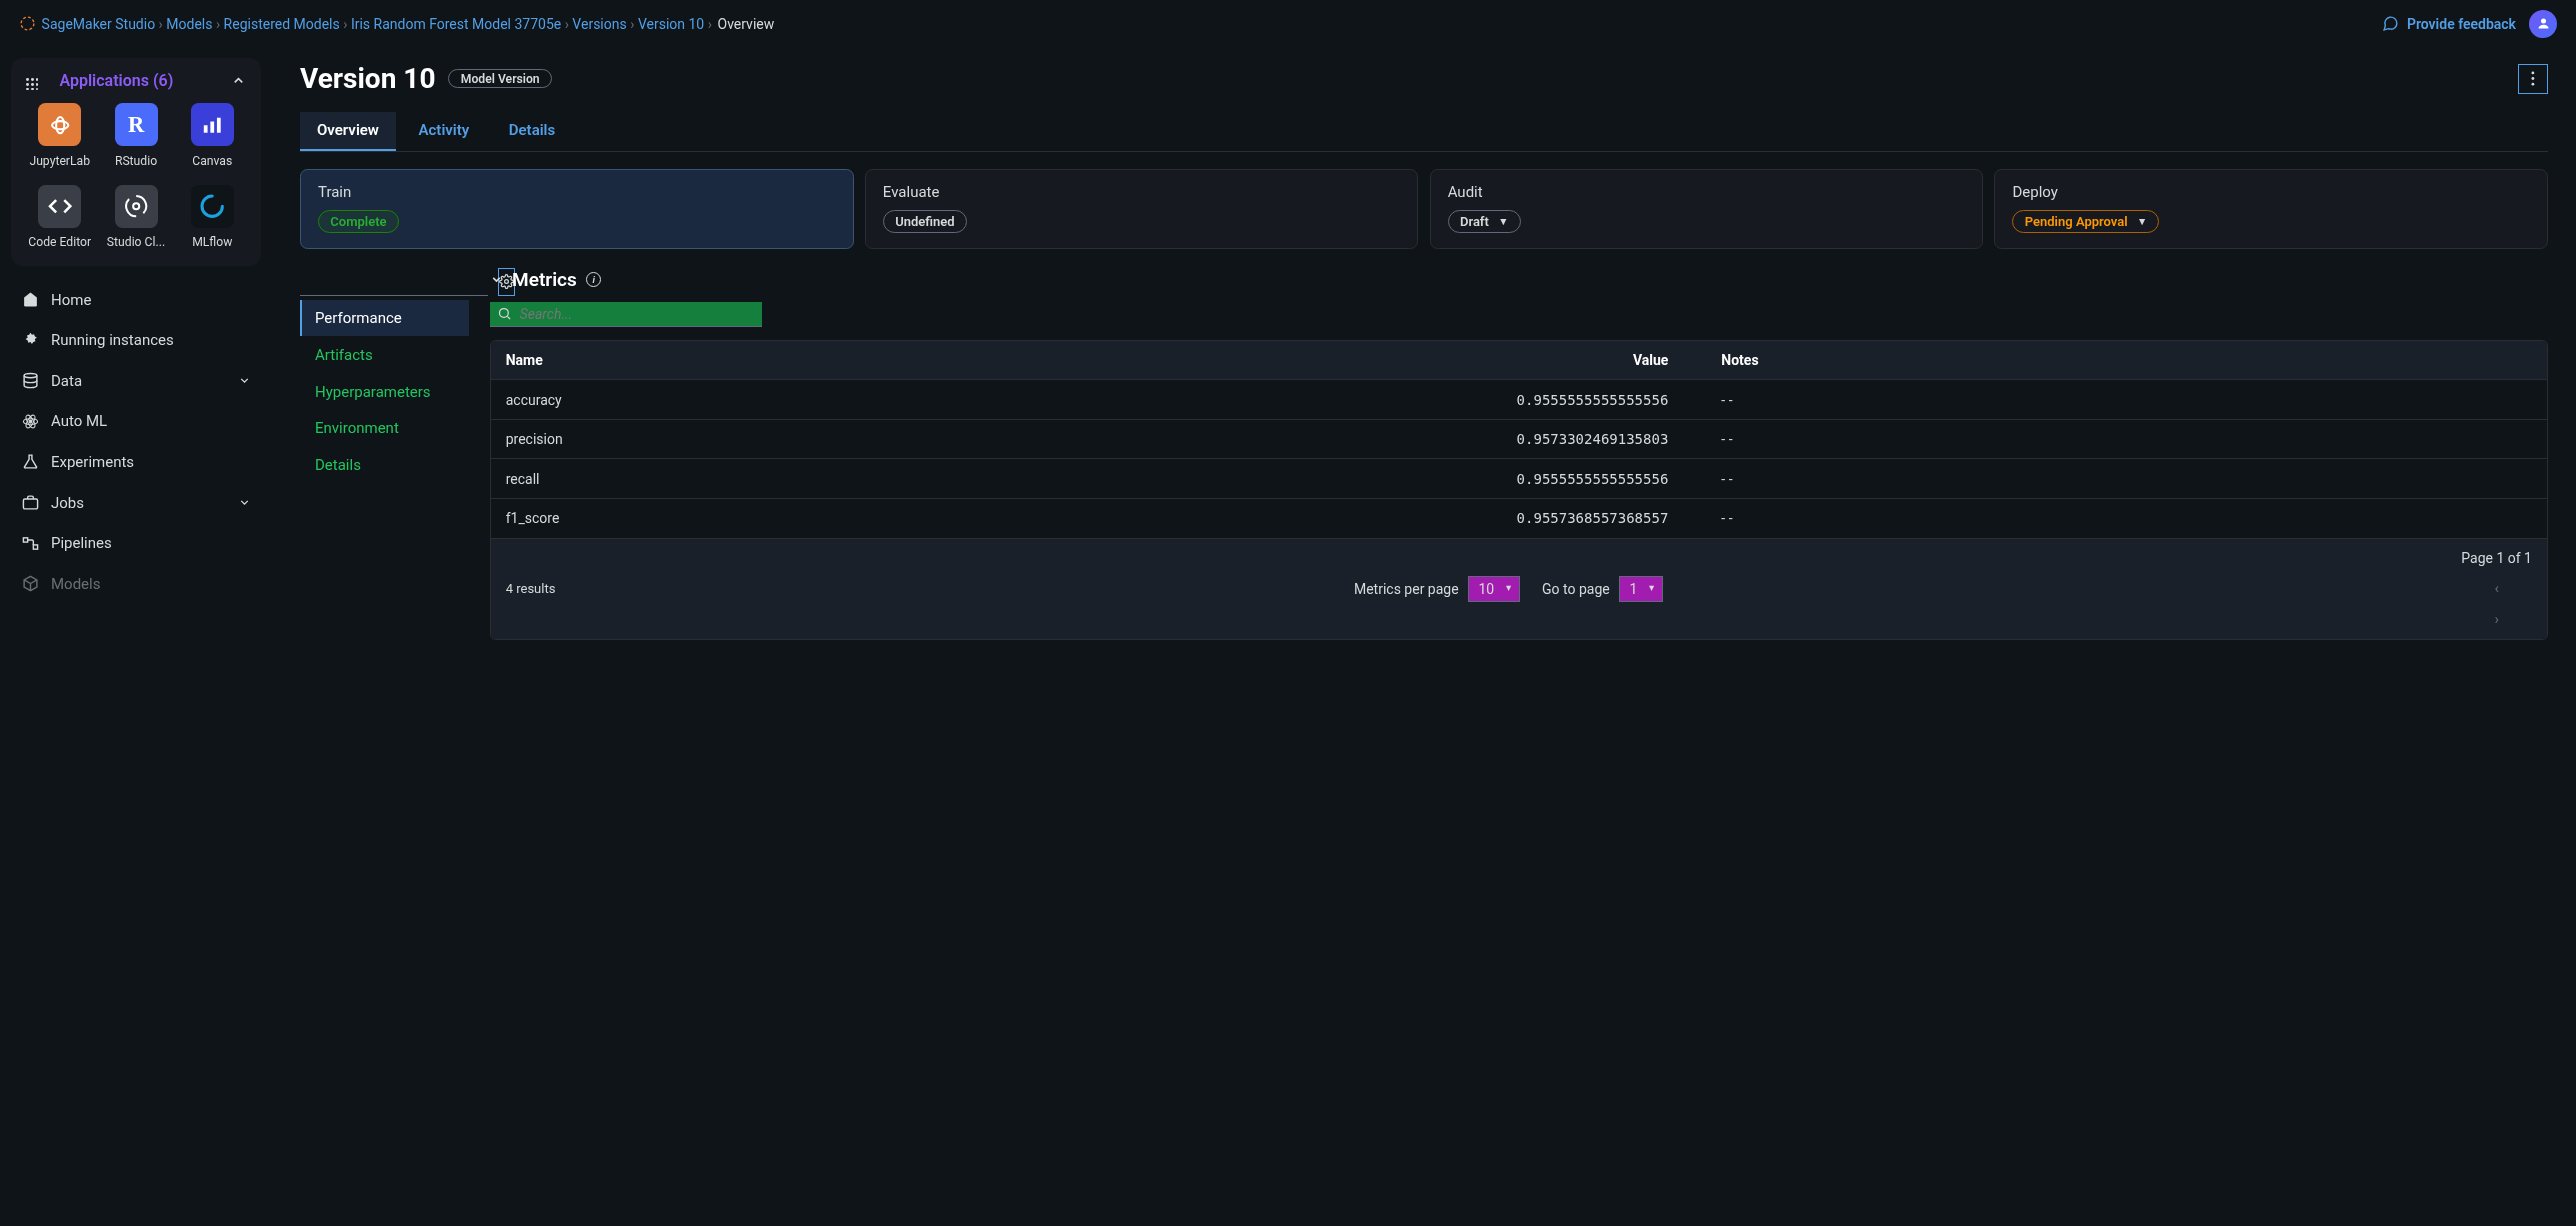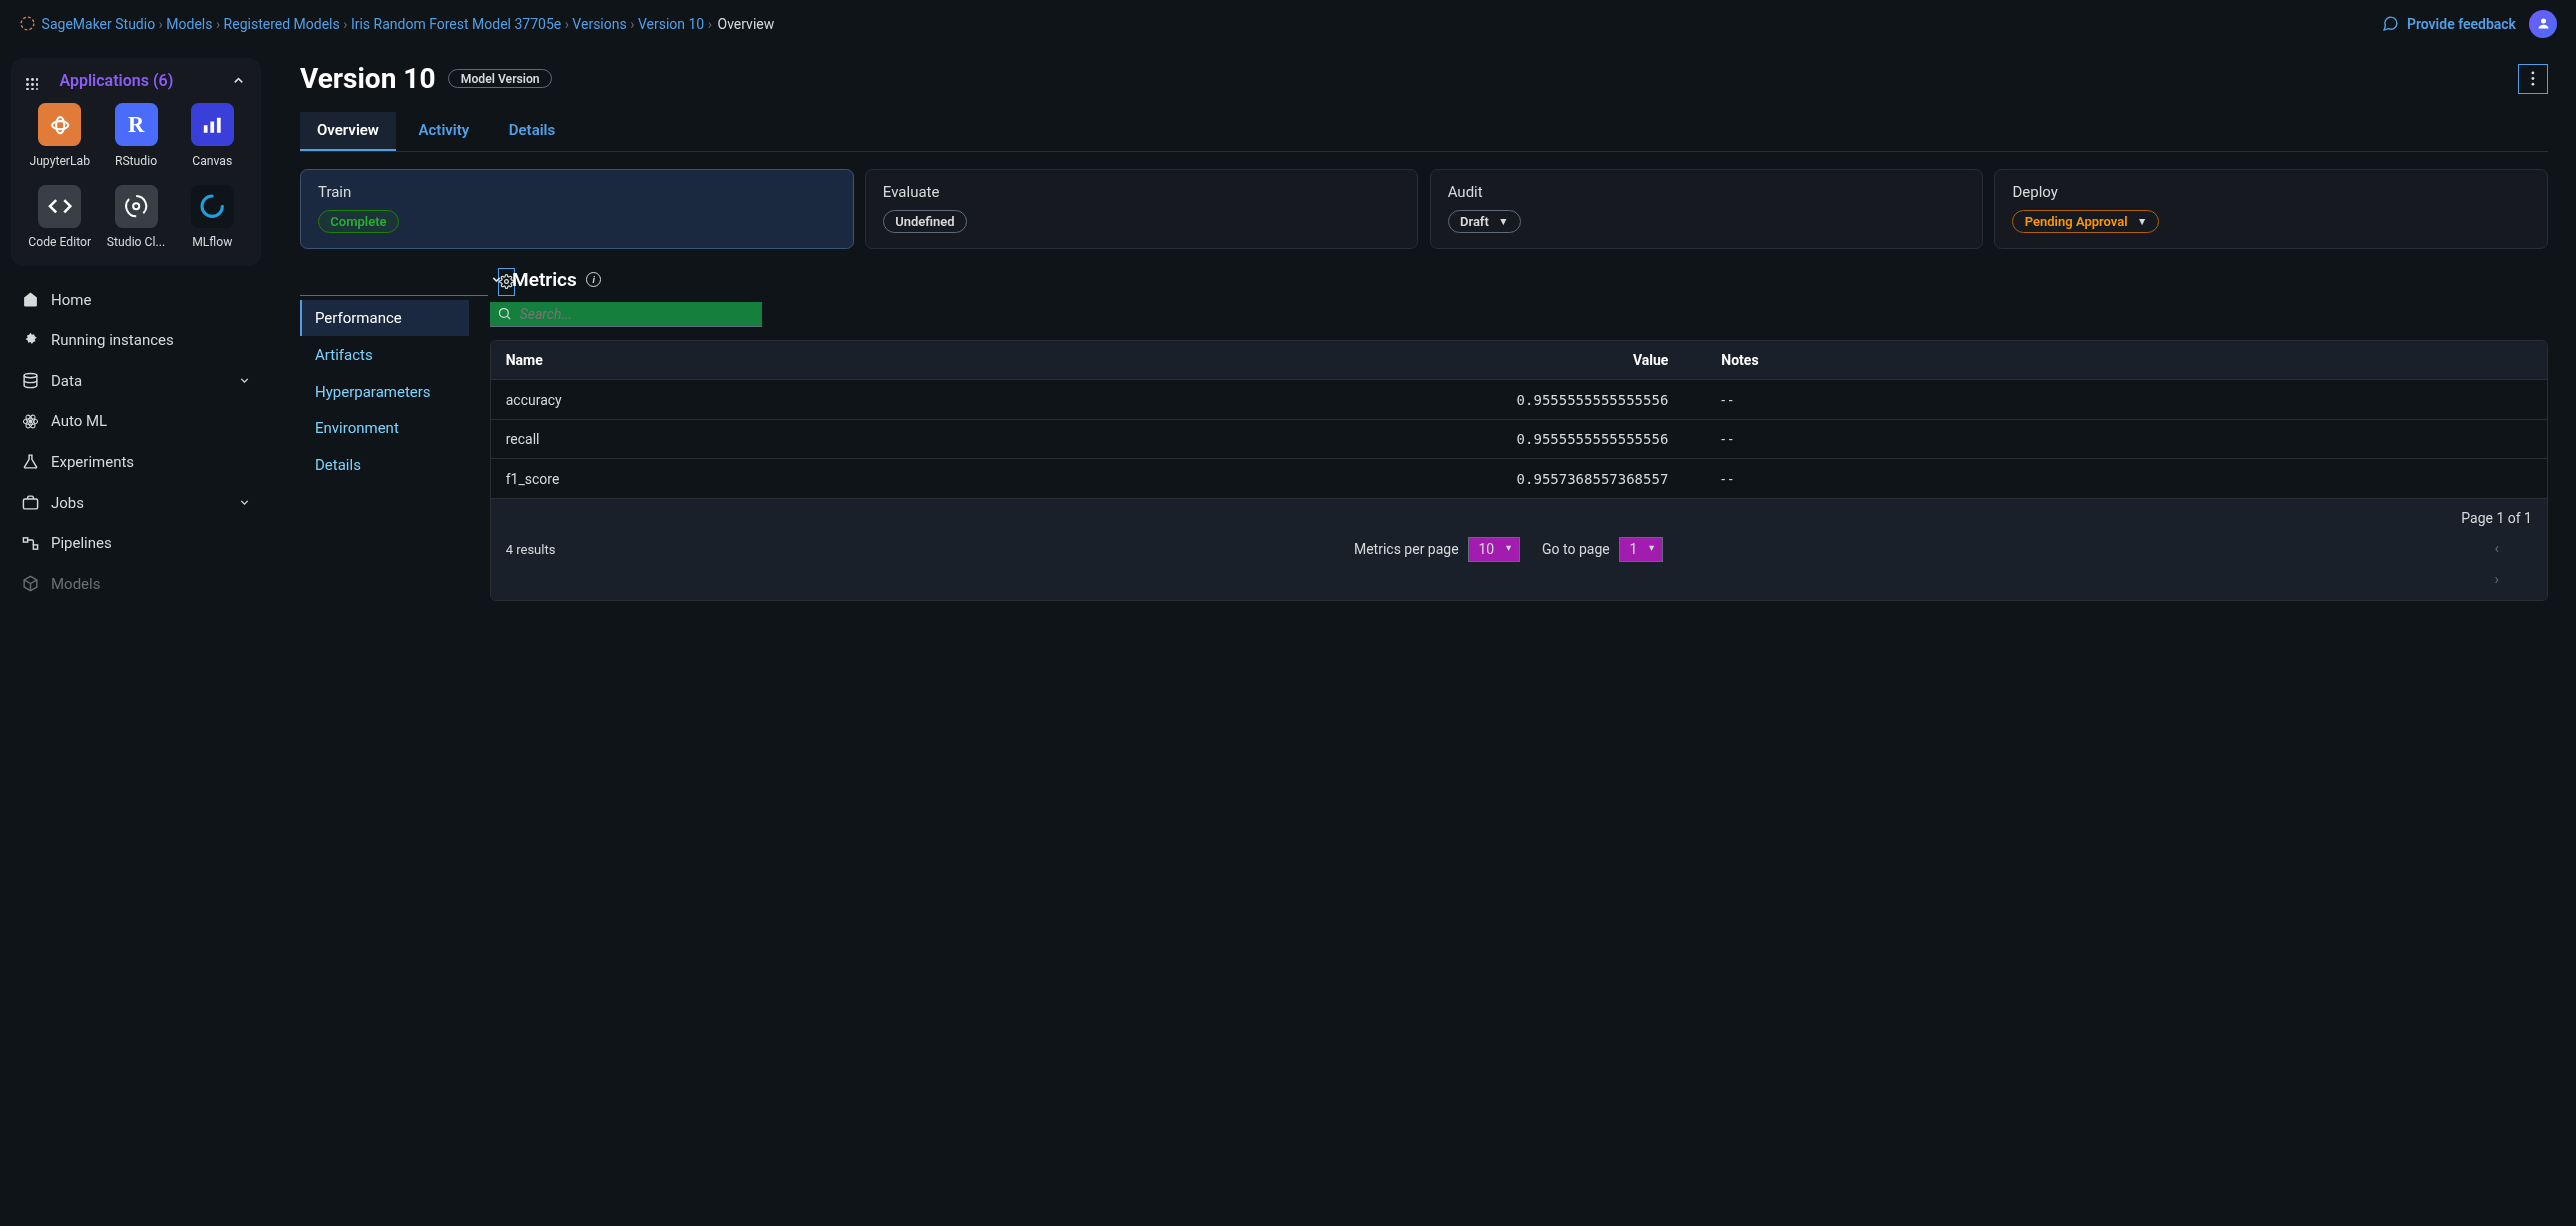--- a/index.html
+++ b/index.html
@@ -48,21 +48,21 @@
 .status-pill.green { border-color:#1d8102; color:#29ad32; background:rgba(29,129,2,0.12); }
 .status-pill.plain { color:#d5dbdb; }
 .status-pill.orange { border-color:#b06200; color:#ff9900; }
 .status-pill .chev { margin-left:3.8px; font-size:10.3px; color:#d5dbdb;}
 .content-row { display:flex; gap:20.7px; }
 .left-col { width:169px; }
 .filter-row { display:flex; gap:9.4px; align-items:center; margin-bottom:3.8px;}
 .filter-input { flex:1; height:28px; background:#0f1419; border:none; border-bottom:0.9px solid #5f6b7a; color:#d5dbdb; padding:0 5.6px;}
 .gear-btn { width:28px; height:28px; border:0.9px solid #539fe5; background:transparent; display:flex; align-items:center; justify-content:center; cursor:pointer; color:#d5dbdb;}
 .sidenav { margin-top:3.8px; }
-.sidenav-item { padding:9.4px 13px; color:#7dd3fc; cursor:pointer; font-size:15px; border-left:2.8px solid transparent;}
+.sidenav-item { padding:9.4px 13px; color:#22c55e; cursor:pointer; font-size:15px; border-left:2.8px solid transparent;}
 .sidenav-item.active { background:#1a2940; color:#fff; border-left-color:#539fe5;}
 .right-col { flex:1; }
 .section-head { display:flex; align-items:center; gap:9.4px; margin-bottom:11.3px;}
 .section-title { font-size:19px; font-weight:600; color:#fff;}
 .info-icon { width:15px;height:15px;border-radius:50%;border:1.4px solid #d5dbdb; display:flex;align-items:center;justify-content:center;font-size:9.4px;font-style:italic;font-weight:700;}
 .search-wrap { display:flex; align-items:center; gap:7.5px; border-bottom:0.9px solid #5f6b7a; width:272px; padding:3.8px 7.5px; margin-bottom:13px; background:#15803d;}
 .search-wrap input { flex:1; background:transparent; border:none; color:#d5dbdb; font-style:italic; font-size:14px; outline:none;}
 .metrics-table { width:100%; border:0.9px solid #2a2e33; border-radius:5.6px; overflow:hidden;}
 .metrics-table table { width:100%; border-collapse:collapse; }
 .metrics-table th { background:#1a2029; text-align:left; padding:11.3px 15px; font-size:14px; color:#fff; border-bottom:0.9px solid #2a2e33;}
@@ -365,20 +365,25 @@
                 <th style="width:42%;padding-left:38px">Notes</th>
               </tr>
             </thead>
             <tbody id="metrics-body">
                 <tr>
                   <td>accuracy</td>
                   <td class="value">0.9555555555555556</td>
                   <td style="padding-left:38px">- -</td>
                 </tr>
                 <tr>
+                  <td>precision</td>
+                  <td class="value">0.9573302469135803</td>
+                  <td style="padding-left:38px">- -</td>
+                </tr>
+                <tr>
                   <td>recall</td>
                   <td class="value">0.9555555555555556</td>
                   <td style="padding-left:38px">- -</td>
                 </tr>
                 <tr>
                   <td>f1_score</td>
                   <td class="value">0.9557368557368557</td>
                   <td style="padding-left:38px">- -</td>
                 </tr>
               </tbody>

